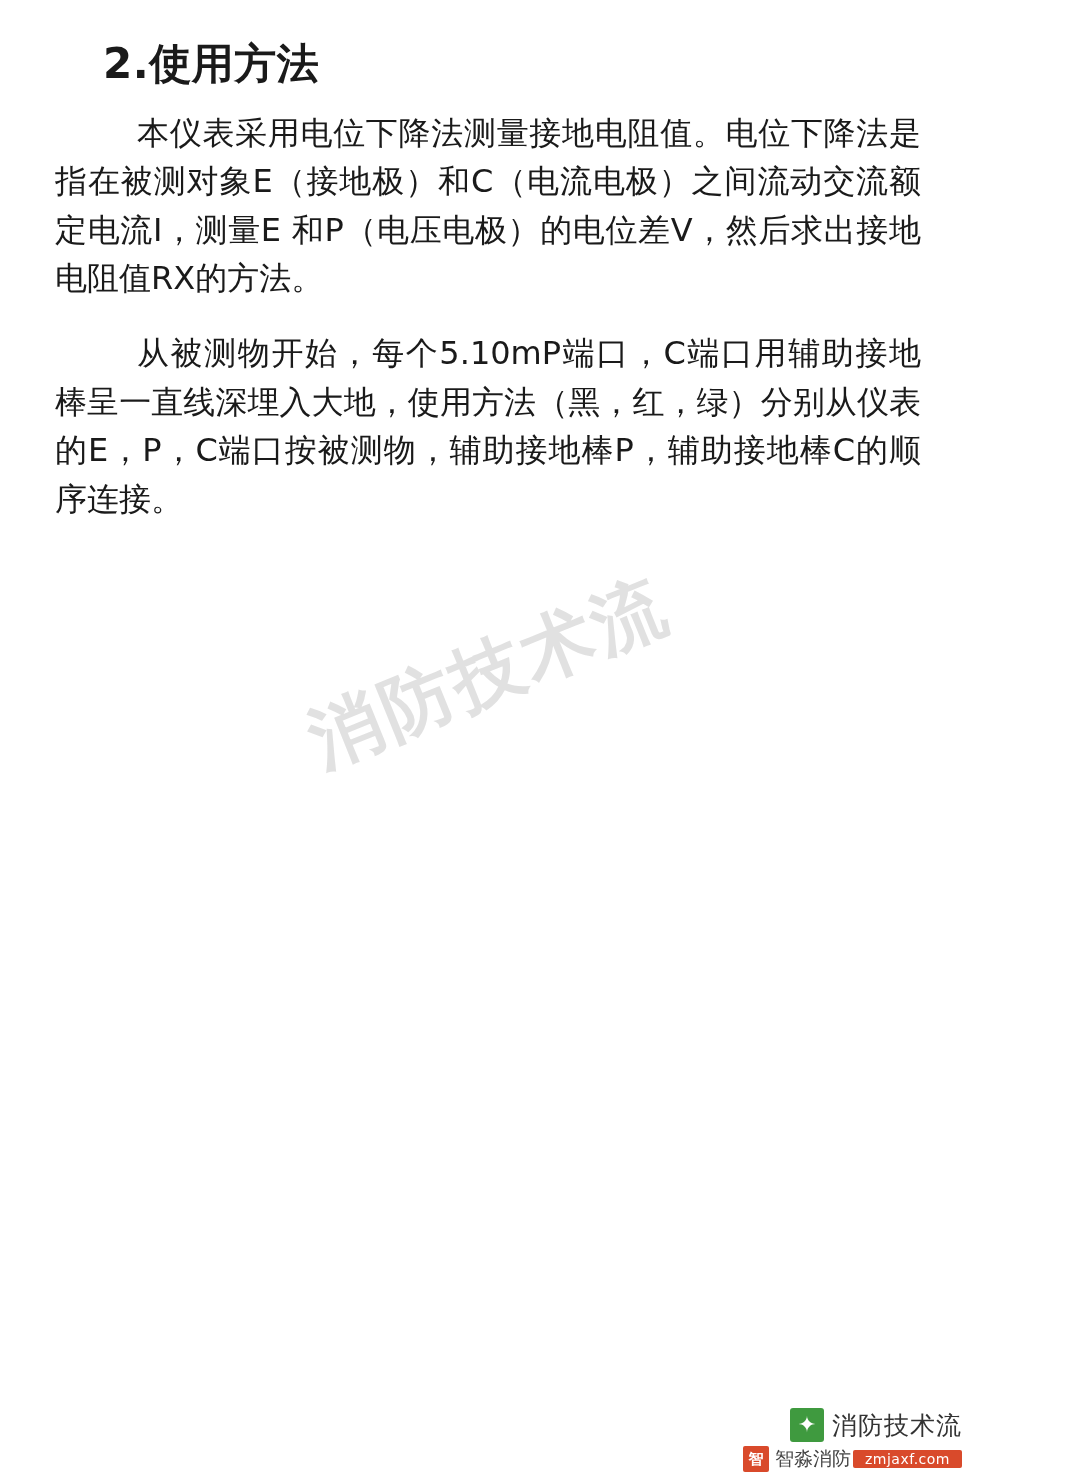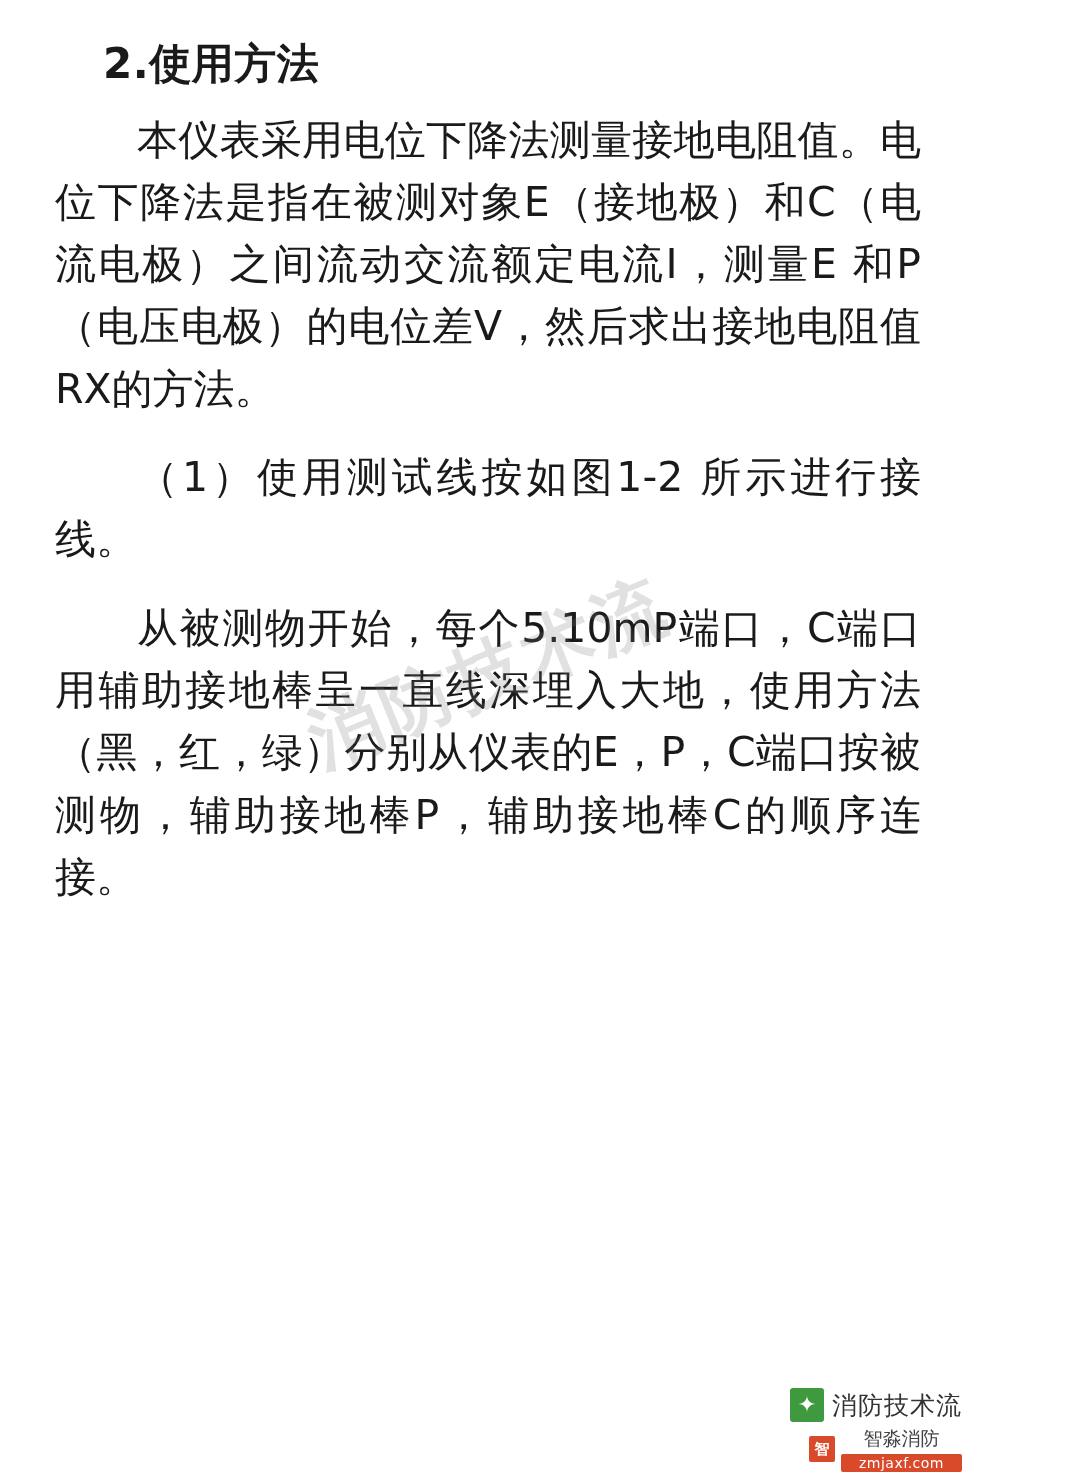--- a/index.html
+++ b/index.html
@@ -21,21 +21,21 @@
     padding: 30px 55px 0 55px;
   }
   .doc-heading {
     font-size: 42px;
     font-weight: bold;
     line-height: 1.25;
     margin: 8px 0 18px 48px;
     letter-spacing: 0.5px;
   }
   .para {
-    font-size: 41px;
+    font-size: 32px;
     line-height: 1.52;
     margin: 0 0 26px 0;
     text-align: justify;
     text-justify: inter-ideograph;
     letter-spacing: 0px;
     word-break: break-all;
   }
   .para.indent {
     text-indent: 82px;
   }
@@ -102,41 +102,40 @@
     border-radius: 2px;
   }
   .wm-brand {
     font-size: 19px;
     color: #444444;
   }
   .wm-url {
     font-size: 14px;
     color: #ffffff;
     background: #d94a2b;
-    padding: 1px 18px;
+    padding: 1px 12px;
     border-radius: 2px;
     letter-spacing: 0.5px;
   }
   .wm-col {
     display: flex;
-    flex-direction: column;
+    flex-direction: row;
     align-items: center;
     gap: 2px;
   }
 </style>
 </head>
 <body>
 
 <div class="page">
 
   <h2 class="doc-heading">2.使用方法</h2>
 
   <p class="para indent">本仪表采用电位下降法测量接地电阻值。电位下降法是指在被测对象E（接地极）和C（电流电极）之间流动交流额定电流I，测量E 和P（电压电极）的电位差V，然后求出接地电阻值RX的方法。</p>
 
-  <p class="para indent">（1）使用测试线按如图1-2 所示进行接线。</p>
 
   <p class="para indent">从被测物开始，每个5.10mP端口，C端口用辅助接地棒呈一直线深埋入大地，使用方法（黑，红，绿）分别从仪表的E，P，C端口按被测物，辅助接地棒P，辅助接地棒C的顺序连接。</p>
 
 
   <div class="watermark-diag">消防技术流</div>
 
   <div class="footer-wm">
     <div class="footer-row">
       <span class="wm-logo">✦</span>
       <span class="wm-text">消防技术流</span>

